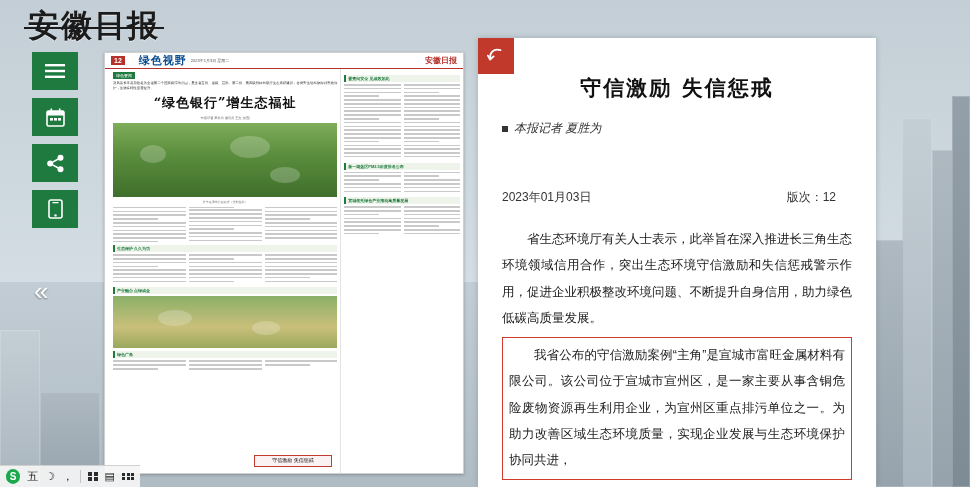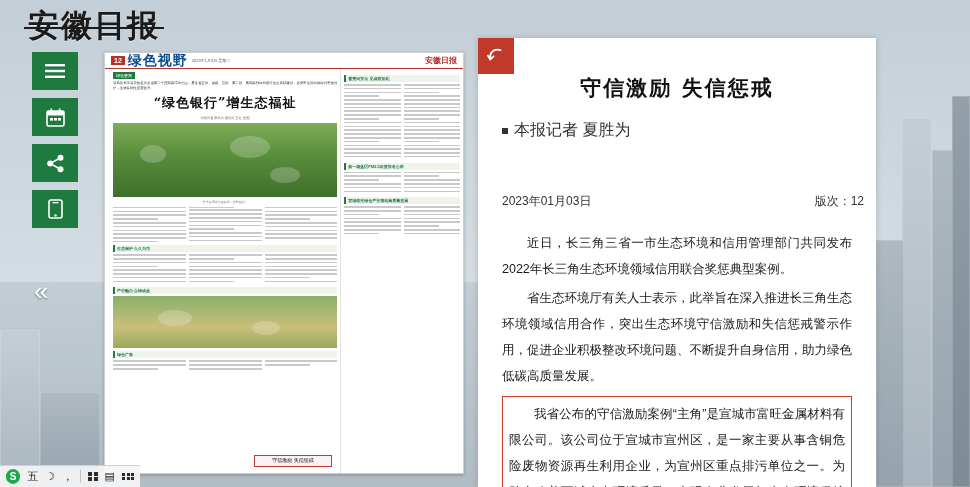--- a/index.html
+++ b/index.html
@@ -117,25 +117,25 @@
     box-sizing: border-box;
   }
   #paper .pg-head .pgnum {
     background: #b4322b;
     color: #fff;
     font-size: 7px;
     padding: 1px 3px;
     font-weight: bold;
   }
   #paper .pg-head .pgname {
-    font-size: 14px;
+    font-size: 11px;
     color: #0b4d8f;
     font-weight: bold;
     letter-spacing: 1px;
-    margin-left: 3px;
+    margin-left: 14px;
   }
   #paper .pg-head .pgdate {
     font-size: 4px;
     color: #555;
     margin-left: 4px;
     flex: 1;
   }
   #paper .pg-head .pgbrand {
     font-family: "DejaVu Serif", serif;
     font-size: 8px;
@@ -257,42 +257,43 @@
     margin: 36px 36px 0;
     text-align: center;
     font-family: "DejaVu Serif", "Liberation Serif", serif;
     font-size: 21px;
     font-weight: bold;
     color: #111;
     letter-spacing: 2px;
   }
   #article .a-meta {
     margin: 18px 0 0 24px;
-    font-size: 16px;
+    font-size: 12px;
     color: #333;
     display: flex;
     align-items: center;
+    font-style: italic;
   }
   #article .a-meta .sq {
     display: inline-block;
     width: 6px; height: 6px;
     background: #333;
     margin-right: 6px;
   }
   #article .a-meta2 {
     margin: 8px 0 0 24px;
     font-size: 12px;
     color: #333;
     display: flex;
     align-items: baseline;
   }
   #article .a-meta2 .date { flex: 0 0 auto; margin-top: 44px; }
   #article .a-meta2 .issue {
     margin-left: auto;
-    margin-right: 12px;
+    margin-right: 40px;
     color: #333;
   }
   #article .a-body {
     margin: 20px 24px 0;
     font-size: 12.5px;
     line-height: 2.1;
     color: #1a1a1a;
     text-align: justify;
   }
   #article .a-body p { margin: 0 0 2px; text-indent: 2em; }
@@ -589,21 +590,20 @@
     <span class="sq"></span>
     <span>本报记者 夏胜为</span>
   </div>
 
   <div class="a-meta2">
     <span class="date">2023年01月03日</span>
     <span class="issue">版次：12</span>
   </div>
 
   <div class="a-body">
-    <p>近日，长三角三省一市生态环境和信用管理部门共同发布2022年长三角生态环境领域信用联合奖惩典型案例。</p>
     <p>省生态环境厅有关人士表示，此举旨在深入推进长三角生态环境领域信用合作，突出生态环境守信激励和失信惩戒警示作用，促进企业积极整改环境问题、不断提升自身信用，助力绿色低碳高质量发展。</p>
     <p class="highlight">我省公布的守信激励案例“主角”是宣城市富旺金属材料有限公司。该公司位于宣城市宣州区，是一家主要从事含铜危险废物资源再生利用企业，为宣州区重点排污单位之一。为助力改善区域生态环境质量，实现企业发展与生态环境保护协同共进，</p>
   </div>
 </div>
 
 <div id="taskbar">
   <div class="tb-item tb-s">S</div>
   <div class="tb-item">五</div>
   <div class="tb-item">☽</div>
   <div class="tb-item">，</div>

